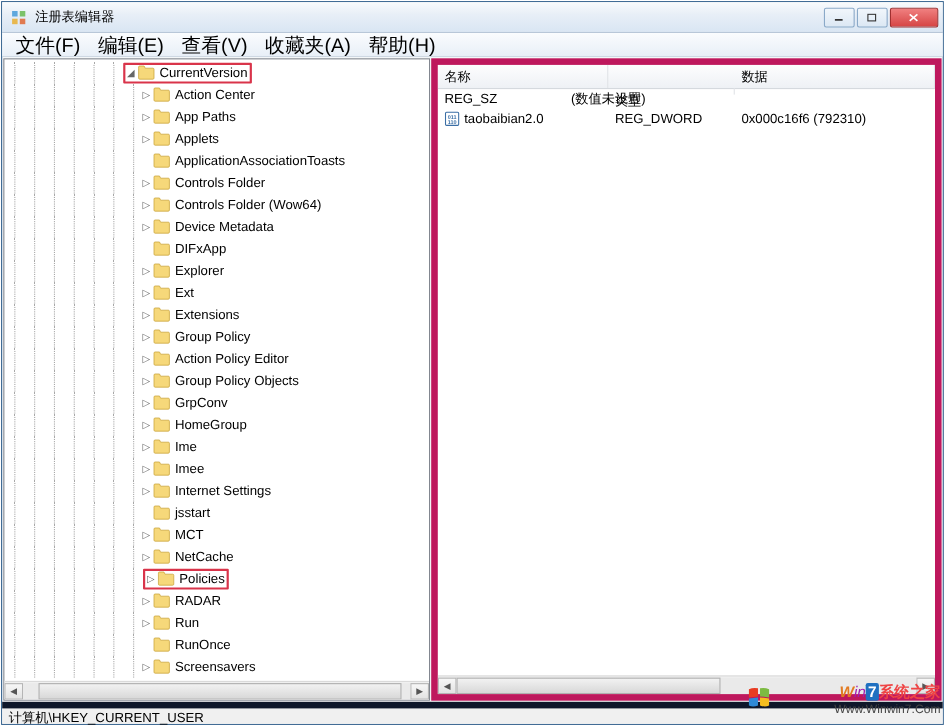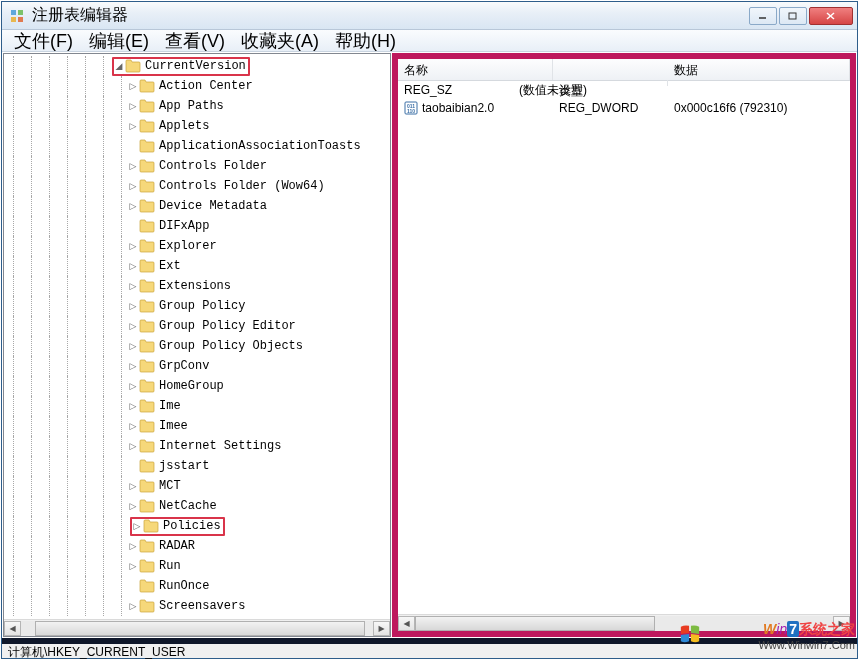--- a/index.html
+++ b/index.html
@@ -2,39 +2,39 @@
 <html><head>
 <meta charset="utf-8">
 <style>
   * { box-sizing: border-box; margin: 0; padding: 0; }
   body { font-family: "Microsoft YaHei", "Segoe UI", Tahoma, sans-serif; font-size: 12px; background: #fff; width: 861px; height: 661px; overflow: hidden; position: relative; }
   
   .window { width: 857px; height: 658px; border: 1px solid #2e5d8a; background: #fff; display: flex; flex-direction: column; margin: 1px; }
   
   .titlebar { height: 28px; background: linear-gradient(to bottom, #f9fbfc 0%, #e8eff7 40%, #d9e6f3 100%); display: flex; align-items: center; padding: 0 4px 0 8px; border-bottom: 1px solid #b8c7d8; }
   .titlebar-icon { width: 16px; height: 16px; margin-right: 6px; }
-  .titlebar-title { flex: 1; font-size: 16px; color: #000; }
+  .titlebar-title { flex: 1; font-size: 12px; color: #000; }
   .win-buttons { display: flex; gap: 0; }
   .win-btn { width: 28px; height: 18px; border: 1px solid #8aa9c8; background: linear-gradient(to bottom, #f1f6fb, #dce8f4); display: flex; align-items: center; justify-content: center; font-size: 10px; cursor: default; border-radius: 2px; margin-left: 2px; }
   .win-btn.close { width: 44px; background: linear-gradient(to bottom, #f08080, #d64545); border-color: #a03030; color: #fff; }
   
   .menubar { height: 22px; background: linear-gradient(to bottom, #fafcfe, #e8eff7); border-bottom: 1px solid #c9d4e0; display: flex; align-items: center; padding: 8px 4px; font-size: 18px; }
   .menu-item { padding: 2px 8px; cursor: default; }
   
   .content { flex: 1; display: flex; overflow: hidden; padding: 1px; }
   
   .left-panel { width: 388px; border: 1px solid #828790; background: #fff; display: flex; flex-direction: column; overflow: hidden; margin-right: 1px;}
   .tree-wrap { flex: 1; overflow: hidden; position: relative; }
   .tree { padding: 2px 0 0 0; font-size: 12px; white-space: nowrap; }
   .tree-row { height: 20px; display: flex; align-items: center; position: relative; padding-left: 0;}
   .conn-cell { width: 18px; height: 20px; flex-shrink: 0; position: relative; }
   .conn-cell::before { content:""; position:absolute; left:9px; top:0; bottom:0; border-left:1px dotted #a8a8a8; }
   .expander { width: 12px; height: 12px; display:inline-flex; align-items:center; justify-content:center; font-size:9px; color:#666; cursor: default; margin-left:-3px; }
   .folder-icon { width: 16px; height: 14px; margin-right: 4px; flex-shrink:0; }
-  .node-label { color: #000; font-family: Liberation Mono, monospace; }
+  .node-label { color: #000; }
   .hlbox { border: 2px solid #d9344a; padding: 0 2px; border-radius: 1px; display: inline-flex; align-items:center; height:19px;}
   
   .right-panel { flex: 1; border: 6px solid #be185d; background: #fff; display: flex; flex-direction: column; overflow:hidden; }
   .list-header { height: 22px; display: flex; background: linear-gradient(to bottom, #fdfdfe, #eef1f5); border-bottom: 1px solid #d5d9de; }
   .col { padding: 3px 6px; font-size: 12px; border-right: 1px solid #e0e3e7; cursor: default;}
   .col.name { width: 155px; }
   .col.type { width: 115px; margin-top: 21px; }
   .col.data { flex: 1; }
   .list-body { flex: 1; overflow: auto; }
   .list-row { height: 18px; display: flex; align-items: center; font-size: 12px; }
@@ -293,21 +293,21 @@
               <span class="conn-cell"></span>
               <span class="conn-cell"></span>
               <span class="conn-cell"></span>
               <span class="conn-cell"></span>
               <span class="conn-cell"></span>
               <span class="conn-cell"></span>
               <span class="expander">▷</span>
               <svg class="folder-icon" viewBox="0 0 16 14">
                 <path d="M1 3 L1 12 Q1 13 2 13 L14 13 Q15 13 15 12 L15 4 Q15 3 14 3 L7 3 L6 1 L2 1 Q1 1 1 2 Z" fill="#f6d87a" stroke="#caa43a" stroke-width="0.7"></path>
               </svg>
-              <span class="node-label">Group Policy Editor</span>
+              <span class="node-label">Action Policy Editor</span>
             </div>
             <div class="tree-row">
               <span class="conn-cell"></span>
               <span class="conn-cell"></span>
               <span class="conn-cell"></span>
               <span class="conn-cell"></span>
               <span class="conn-cell"></span>
               <span class="conn-cell"></span>
               <span class="conn-cell"></span>
               <span class="expander">▷</span>

